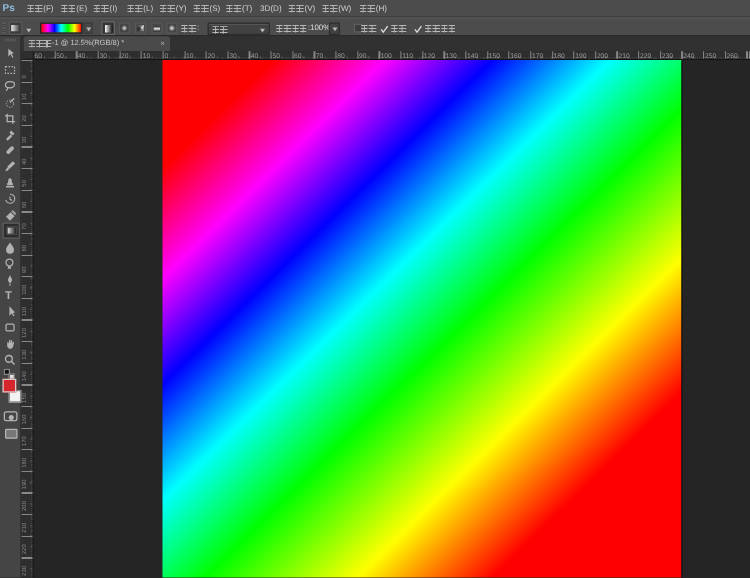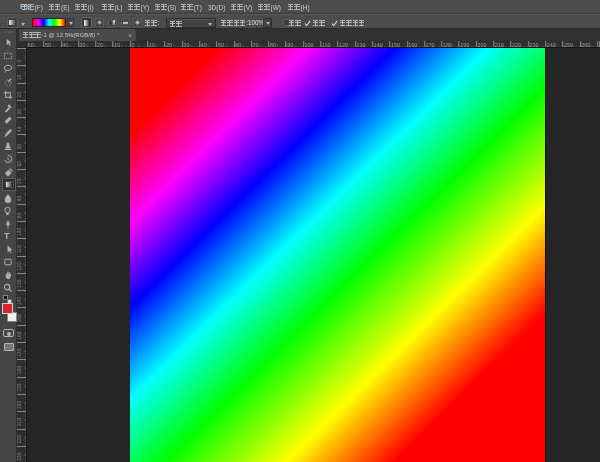--- a/index.html
+++ b/index.html
@@ -56,21 +56,21 @@
 #canvas{position:absolute;left:130px;top:48px;width:415px;height:414px;
  background:linear-gradient(135.5deg,#f00 10.5%,#f0f 21.3%,#00f 31.6%,#0ff 42.8%,#0f0 54.5%,#ff0 69%,#f00 82%);
  box-shadow:1px 1px 0 rgba(0,0,0,.55)}
 svg.ic{position:absolute;overflow:visible}
 </style></head><body>
 
 <div id="paste"></div>
 <div id="canvas"></div>
 
 <div id="menubar">
- <span class="mi" style="left:20px;top:2px;font-size:8px;color:#93bede;font-weight:bold">Ps</span>
+ <span class="mi" style="left:2px;top:2px;font-size:8px;color:#93bede;font-weight:bold">Ps</span>
  <span class="mi" style="left:22px"><i class="c" style="width:5.4px;height:6.2px;margin-right:0.9px;--tc:#c9c9c9"></i><i class="c" style="width:5.4px;height:6.2px;margin-right:0.9px;--tc:#c9c9c9"></i>(F)</span>
  <span class="mi" style="left:48.5px"><i class="c" style="width:5.4px;height:6.2px;margin-right:0.9px;--tc:#c9c9c9"></i><i class="c" style="width:5.4px;height:6.2px;margin-right:0.9px;--tc:#c9c9c9"></i>(E)</span>
  <span class="mi" style="left:75px"><i class="c" style="width:5.4px;height:6.2px;margin-right:0.9px;--tc:#c9c9c9"></i><i class="c" style="width:5.4px;height:6.2px;margin-right:0.9px;--tc:#c9c9c9"></i>(I)</span>
  <span class="mi" style="left:102px"><i class="c" style="width:5.4px;height:6.2px;margin-right:0.9px;--tc:#c9c9c9"></i><i class="c" style="width:5.4px;height:6.2px;margin-right:0.9px;--tc:#c9c9c9"></i>(L)</span>
  <span class="mi" style="left:128px"><i class="c" style="width:5.4px;height:6.2px;margin-right:0.9px;--tc:#c9c9c9"></i><i class="c" style="width:5.4px;height:6.2px;margin-right:0.9px;--tc:#c9c9c9"></i>(Y)</span>
  <span class="mi" style="left:155px"><i class="c" style="width:5.4px;height:6.2px;margin-right:0.9px;--tc:#c9c9c9"></i><i class="c" style="width:5.4px;height:6.2px;margin-right:0.9px;--tc:#c9c9c9"></i>(S)</span>
  <span class="mi" style="left:181px"><i class="c" style="width:5.4px;height:6.2px;margin-right:0.9px;--tc:#c9c9c9"></i><i class="c" style="width:5.4px;height:6.2px;margin-right:0.9px;--tc:#c9c9c9"></i>(T)</span>
  <span class="mi" style="left:208px">3D(D)</span>
  <span class="mi" style="left:231px"><i class="c" style="width:5.4px;height:6.2px;margin-right:0.9px;--tc:#c9c9c9"></i><i class="c" style="width:5.4px;height:6.2px;margin-right:0.9px;--tc:#c9c9c9"></i>(V)</span>
  <span class="mi" style="left:258px"><i class="c" style="width:5.4px;height:6.2px;margin-right:0.9px;--tc:#c9c9c9"></i><i class="c" style="width:5.4px;height:6.2px;margin-right:0.9px;--tc:#c9c9c9"></i>(W)</span>

